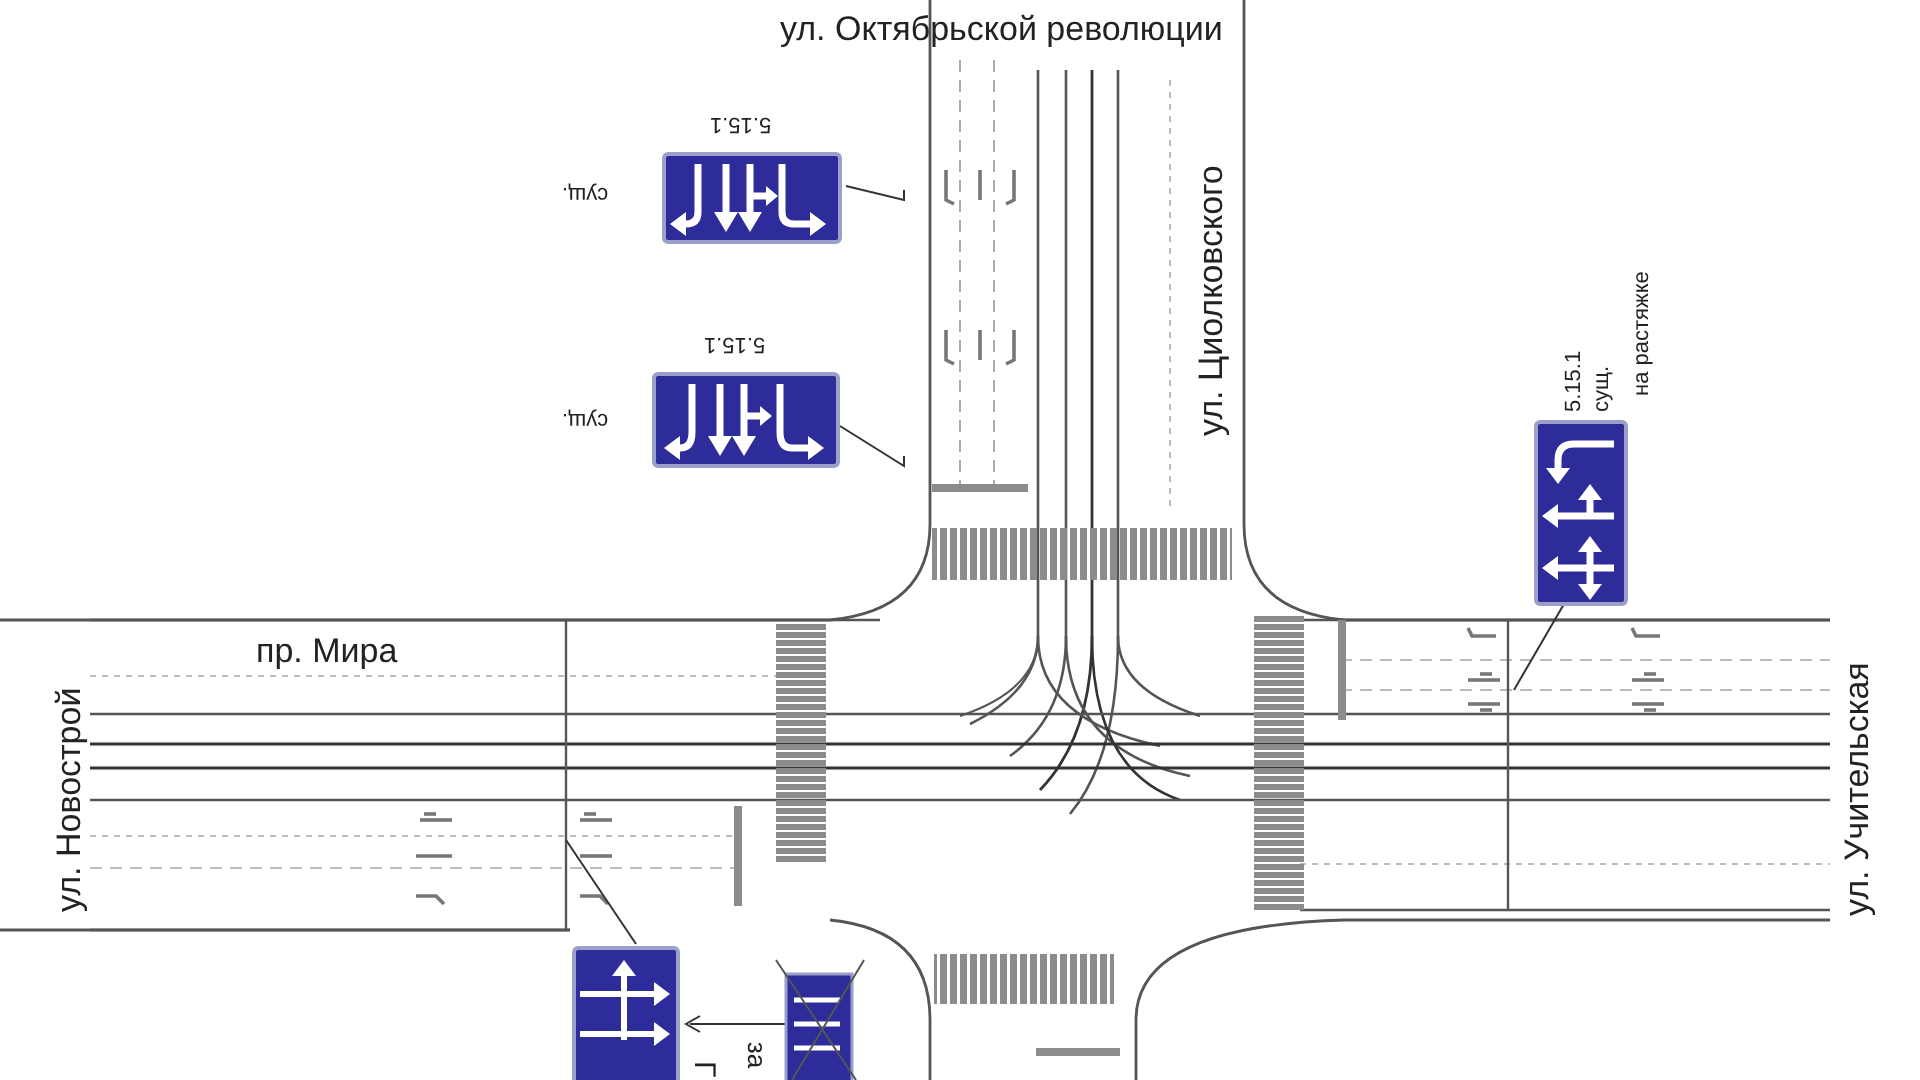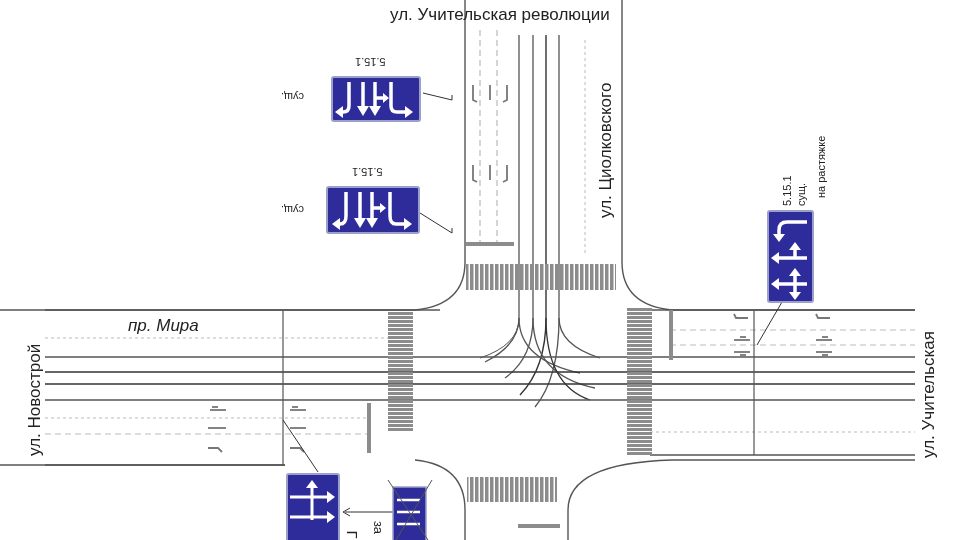--- a/index.html
+++ b/index.html
@@ -143,25 +143,25 @@
     <path d="M327 511 L335 517 L327 523 Z" fill="#fff"></path>
   </g>
 
   <g>
     <rect x="393" y="487" width="33" height="55" fill="#2e2c9a" stroke="#9aa0c8" stroke-width="1.5"></rect>
     <path d="M397 500 L420 500 M397 512 L420 512 M397 524 L420 524" stroke="#fff" stroke-width="2.5"></path>
     <path d="M388 480 L428 540 M432 480 L396 540" stroke="#555" stroke-width="1"></path>
   </g>
 </svg>
 
-<div class="lbl street" style="left:390px; top:5px;">ул. Учительская революции</div>
+<div class="lbl street" style="left:390px; top:5px;">ул. Октябрьской революции</div>
 
 <div class="lbl street vert-up" style="left:596px; top:218px;">ул. Циолковского</div>
 
-<div class="lbl street" style="left:128px; top:316px;font-style:italic;">пр. Мира</div>
+<div class="lbl street" style="left:128px; top:316px;">пр. Мира</div>
 
 <div class="lbl street vert-up" style="left:25px; top:456px;">ул. Новострой</div>
 
 <div class="lbl street vert-up" style="left:919px; top:458px;">ул. Учительская</div>
 
 <div style="position:absolute; left:331px; top:56px; width:90px; height:66px;">
   <div class="lbl small upside" style="left:24px; top:0px;">5.15.1</div>
   <div class="sign" style="left:0; top:20px; width:90px; height:46px;">
     <svg width="86" height="42" viewBox="0 0 86 42">
       <g stroke="#fff" stroke-width="3.5" fill="none">

